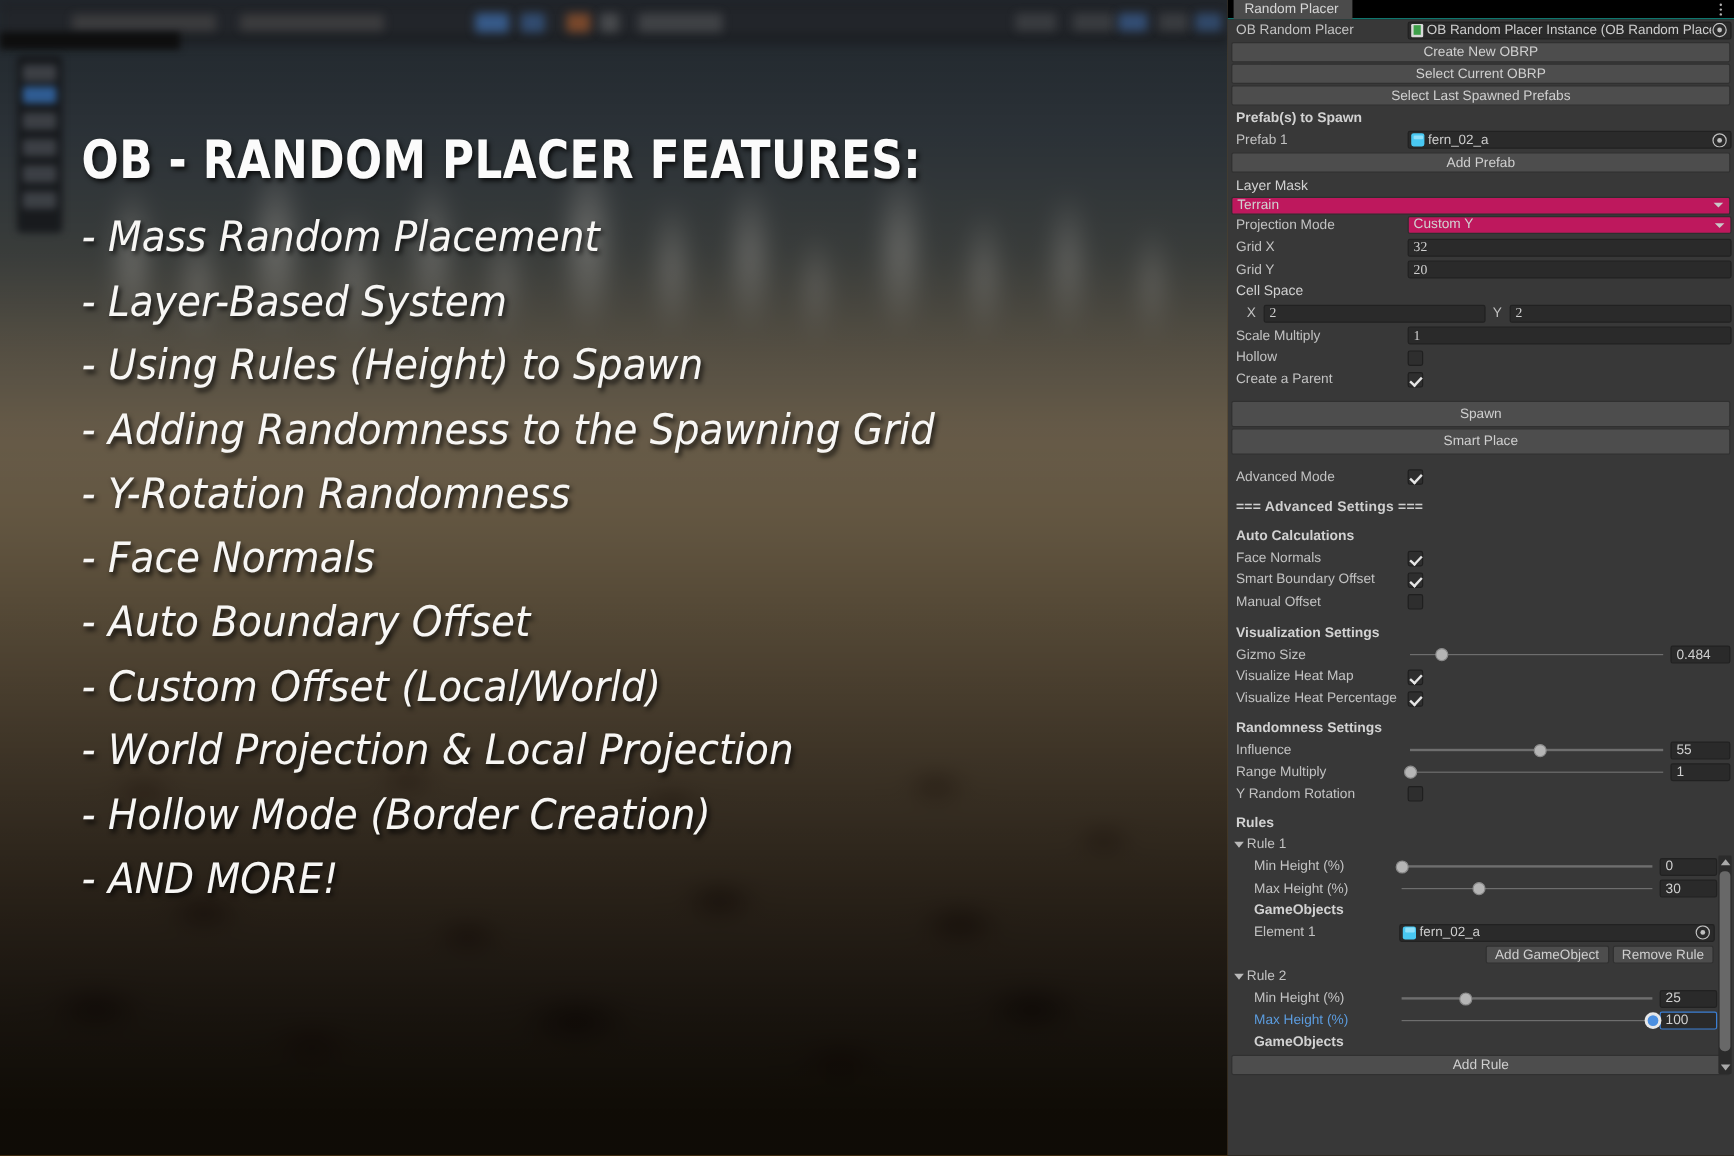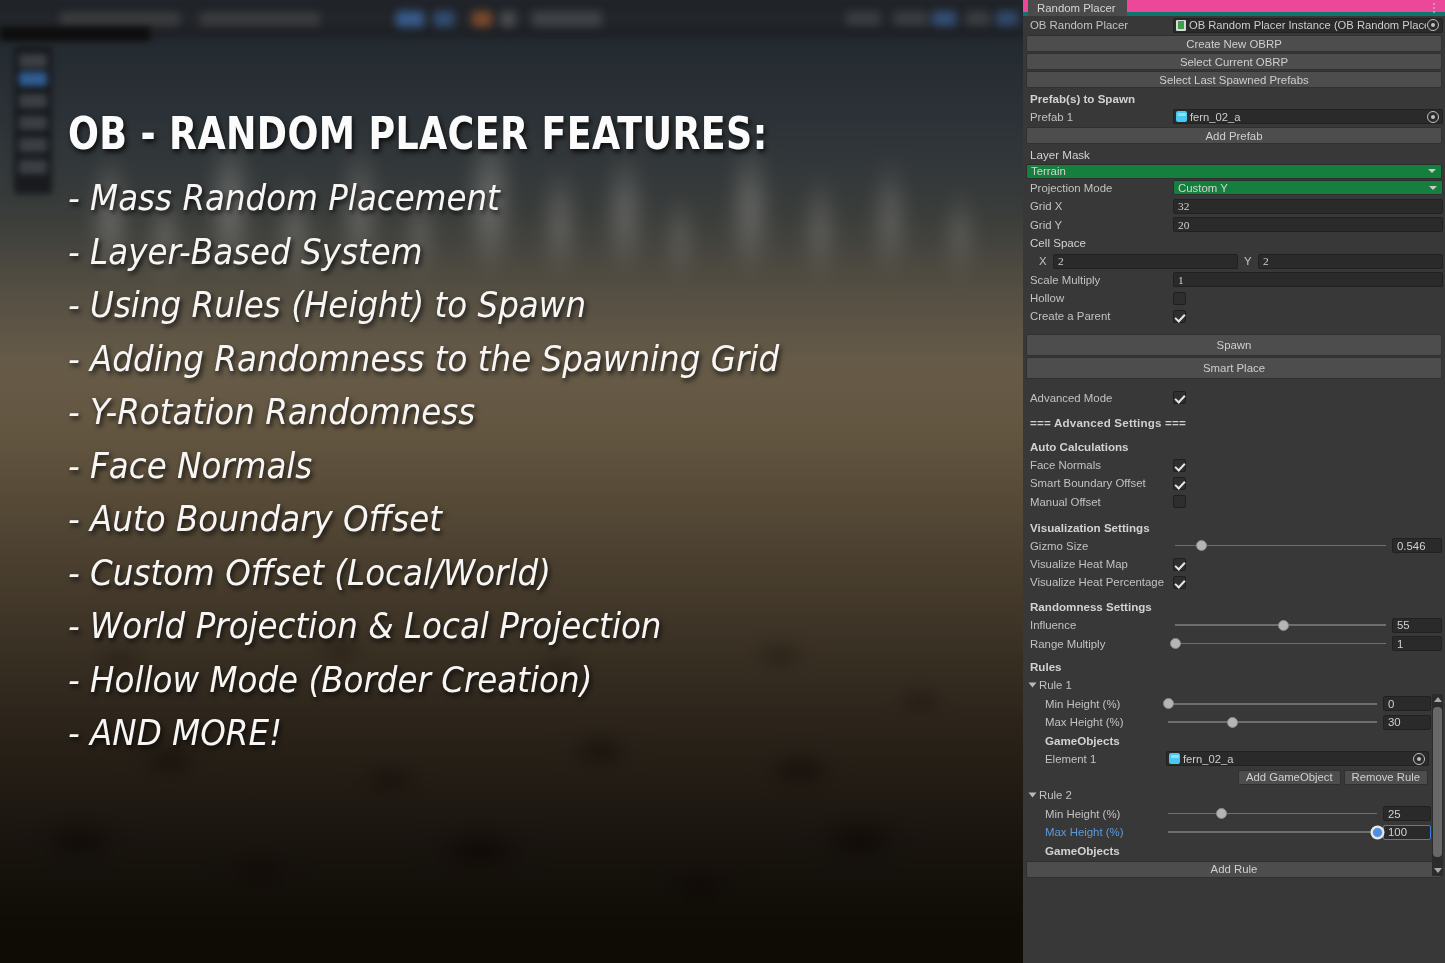--- a/index.html
+++ b/index.html
@@ -122,22 +122,22 @@
 
   
   #inspector {
     position: absolute; left: 1023px; top: 0; width: 422px; height: 963px;
     background: #383838;
     color: #c4c4c4;
     font-size: 11.4px;
     overflow: hidden;
   }
   .tabbar {
-    height: 16px; background: #ec4899; position: relative;
-    border-bottom: 4px solid #0f766e;
+    height: 16px; background: #000000; position: relative;
+    border-bottom: 1px solid #0f766e;
     padding-left: 44px;
   }
   .tab-active {
     position: absolute; left: 5px; top: 0; height: 16px;
     padding: 0 11px 0 9px;
     background: #4b4b4b; color: #d6d6d6;
     display: flex; align-items: center; font-size: 11.4px;
   }
   .tab-menu {
     position: absolute; right: 6px; top: 1px; width: 10px; height: 14px;
@@ -188,22 +188,22 @@
     border: 1.4px solid #c0c0c0; border-radius: 50%; position: relative;
   }
   .ico-target::after {
     content: ""; position: absolute; left: 50%; top: 50%;
     width: 4px; height: 4px; margin: -2px 0 0 -2px;
     background: #c0c0c0; border-radius: 50%;
   }
 
   .dropdown {
     flex: 1; height: 15px; margin-right: 2px;
-    background: #15803d; border: 1px solid #2e2e2e; border-radius: 2px;
-    display: flex; align-items: center; padding: 0 4px;
+    background: #be185d; border: 1px solid #2e2e2e; border-radius: 2px;
+    display: flex; align-items: flex-start; padding: 0 4px;
     color: #d2d2d2; font-size: 11.4px; position: relative; cursor: pointer;
   }
   .dropdown .caret {
     position: absolute; right: 5px; top: 50%; margin-top: -2px;
     width: 0; height: 0; border-left: 4px solid transparent;
     border-right: 4px solid transparent; border-top: 4px solid #c9c9c9;
   }
   .dropdown.full { margin: 0 3px; }
 
   .numfield {
@@ -469,21 +469,21 @@
       <div style="height:7px;"></div>
       <div class="hdr">Visualization Settings</div>
 
       <div class="row">
         <span class="lbl lbl-w">Gizmo Size</span>
         <div class="slider">
           <div class="track"></div>
           <div class="knob" style="left:13%;"></div>
         </div>
         <div class="numbox">
-          <span>0.546</span>
+          <span>0.484</span>
         </div>
       </div>
 
       <div class="row">
         <span class="lbl lbl-w">Visualize Heat Map</span>
         <div class="checkbox on"></div>
       </div>
       <div class="row">
         <span class="lbl lbl-w">Visualize Heat Percentage</span>
         <div class="checkbox on"></div>
@@ -508,20 +508,24 @@
         <span class="lbl lbl-w">Range Multiply</span>
         <div class="slider">
           <div class="track"></div>
           <div class="knob" style="left:1%;"></div>
         </div>
         <div class="numbox">
           <span>1</span>
         </div>
       </div>
 
+      <div class="row">
+        <span class="lbl lbl-w">Y Random Rotation</span>
+        <div class="checkbox"></div>
+      </div>
 
       <div style="height:5px;"></div>
       <div class="hdr">Rules</div>
 
       <div class="rules-wrap">
 
         <div class="foldout">
           <span class="tri"></span>
           <span class="lbl">Rule 1</span>
         </div>

